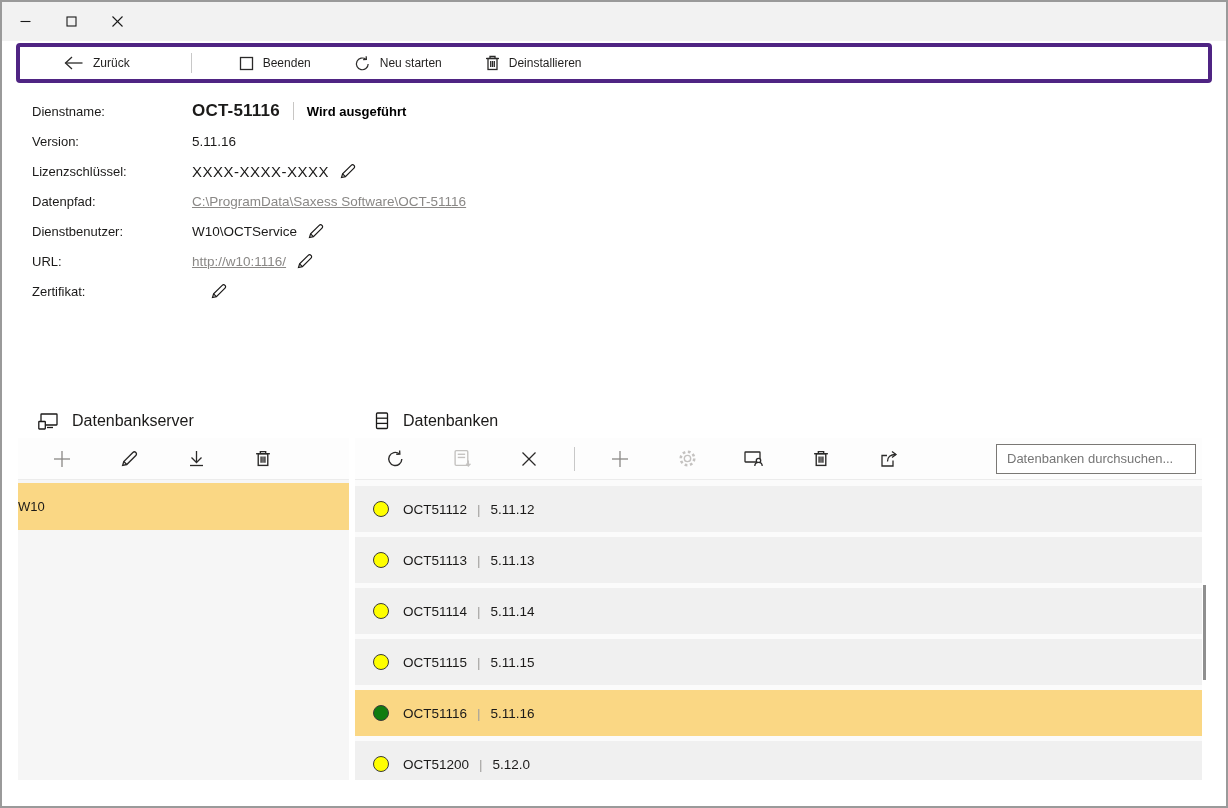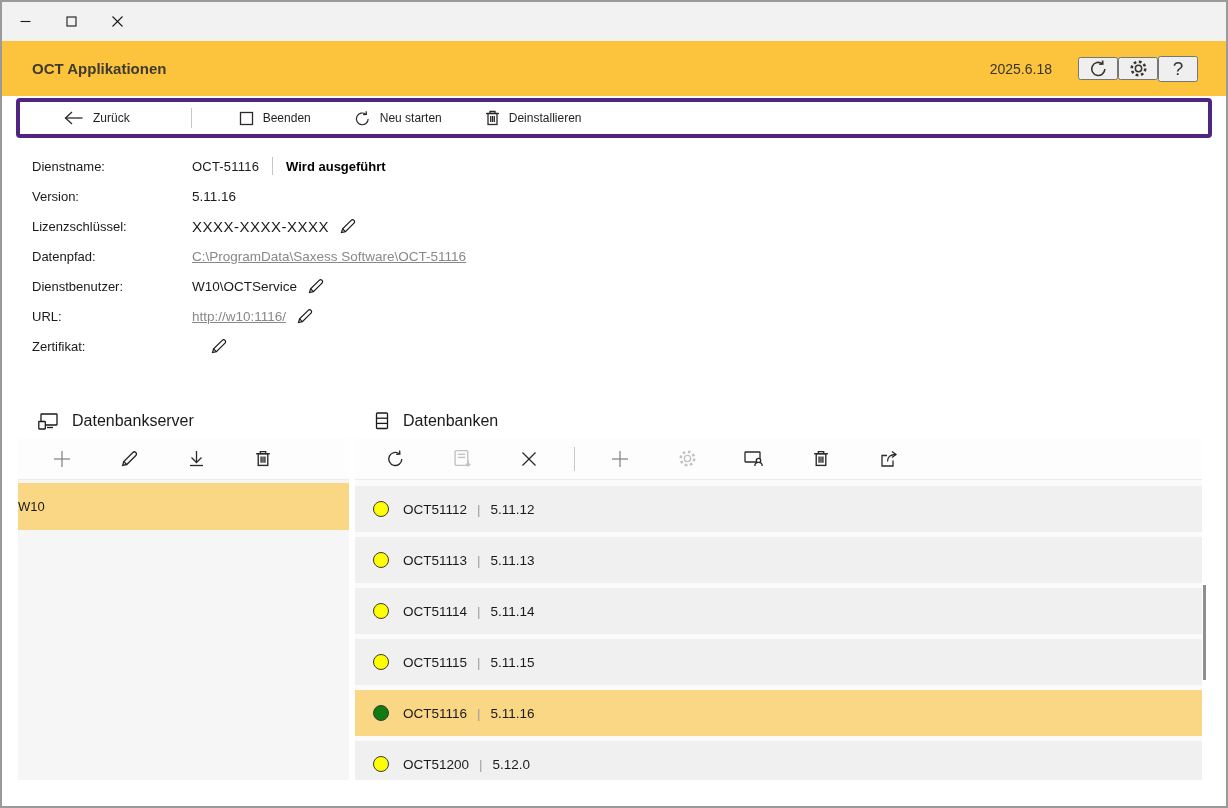--- a/index.html
+++ b/index.html
@@ -25,21 +25,21 @@
   .cmdbar{ margin:2px 14px 0 14px; height:40px; border:4px solid #4f2483; border-radius:4px; background:#fff; display:flex; align-items:center; padding-left:44px;gap:19px; }
   .cmd{ display:flex; align-items:center; gap:9px; font-size:12px; color:#201f1e; margin-right:24px; cursor:default; background:none; border:none; font-family:inherit; }
   .cmd svg{ stroke:#2b2a29; fill:none; stroke-width:1.3; }
   .cmd-sep{ width:1px; height:20px; background:#c8c8c8; margin:0 28px 0 18px; }
 
   
   .details{ padding:13px 0 0 30px; }
   .drow{ display:flex; align-items:center; height:30px; }
   .dlabel{ width:160px; font-size:13px; color:#1b1a19; }
   .dval{ font-size:13.5px; color:#1b1a19; display:flex; align-items:center; gap:10px; }
-  .dname{ font-size:13px; font-weight:normal; letter-spacing:.2px; }
+  .dname{ font-size:17px; font-weight:bold; letter-spacing:.2px; }
   .vsep{ width:1px; height:18px; background:#c8c6c4; margin:0 3px; }
   .status-green{ font-size:13px; font-weight:bold; color:#000000; }
   .lic{ font-size:15px; letter-spacing:.5px; }
   .dlink{ font-size:13.5px; color:#8a8886; text-decoration:underline; cursor:default; }
   .pencil-btn{ background:none; border:none; display:flex; align-items:center; cursor:default; }
   .pencil-btn svg{ stroke:#1b1a19; fill:none; stroke-width:1.2; }
 
   
   .panels{ position:absolute; left:16px; right:24px; top:402px; bottom:26px; display:flex; gap:6px; }
   .col-left{ width:331px; display:flex; flex-direction:column; }
@@ -88,39 +88,20 @@
         </svg>
     </button>
     <button class="caption-btn">
       <svg width="11" height="11" viewBox="0 0 11 11">
           <line x1="0.5" y1="0.5" x2="10.5" y2="10.5"></line>
           <line x1="10.5" y1="0.5" x2="0.5" y2="10.5"></line>
         </svg>
     </button>
   </div>
 
-  <div class="header">
-    <span class="header-title">OCT Applikationen</span>
-    <span class="header-date">2025.6.18</span>
-    <button class="header-icon">
-      <svg width="19" height="19" viewBox="0 0 18 18">
-        <path d="M15 9.5 A6.2 6.2 0 1 1 12.6 4.5" stroke-width="1.5"></path>
-        <polyline points="12.9,1.4 13.1,4.8 9.7,5.0" stroke-width="1.5"></polyline>
-      </svg>
-    </button>
-    <button class="header-icon">
-      <svg width="19" height="19" viewBox="0 0 18 18">
-        <circle cx="9" cy="9" r="3" stroke-width="1.4"></circle>
-        <circle cx="9" cy="9" r="6.4" stroke-width="2.4" stroke-dasharray="2.6 2.45"></circle>
-      </svg>
-    </button>
-    <button class="header-icon">
-      <span class="q-glyph">?</span>
-    </button>
-  </div>
 
   <div class="cmdbar">
     <button class="cmd">
       <svg width="20" height="14" viewBox="0 0 20 14">
         <line x1="1.5" y1="7" x2="18.5" y2="7"></line>
           <polyline points="8,1 1.5,7 8,13"></polyline>
       </svg>
       <span>Zurück</span>
     </button>
     <span class="cmd-sep"></span>
@@ -324,20 +305,21 @@
               <line x1="9.3" y1="6" x2="9.3" y2="12"></line>
           </svg>
         </button>
         <button class="icon-btn">
           <svg width="19" height="18" viewBox="0 0 19 18">
             <path d="M8 5.5 H3 V16 H14 V10.5"></path>
             <path d="M8.5 11.5 C8.5 7 11.5 4.5 16.5 4.5"></path>
             <polyline points="13,1.5 17,4.5 13,7.5"></polyline>
           </svg>
         </button>
+        <input class="search-box" type="text" placeholder="Datenbanken durchsuchen..." style="">
       </div>
       <div class="db-list">
           <div class="db-row">
             <span class="dot yellow"></span>
             <span>OCT51112</span>
             <span class="db-div">|</span>
             <span>5.11.12</span>
           </div>
           <div class="db-row">
             <span class="dot yellow"></span>

